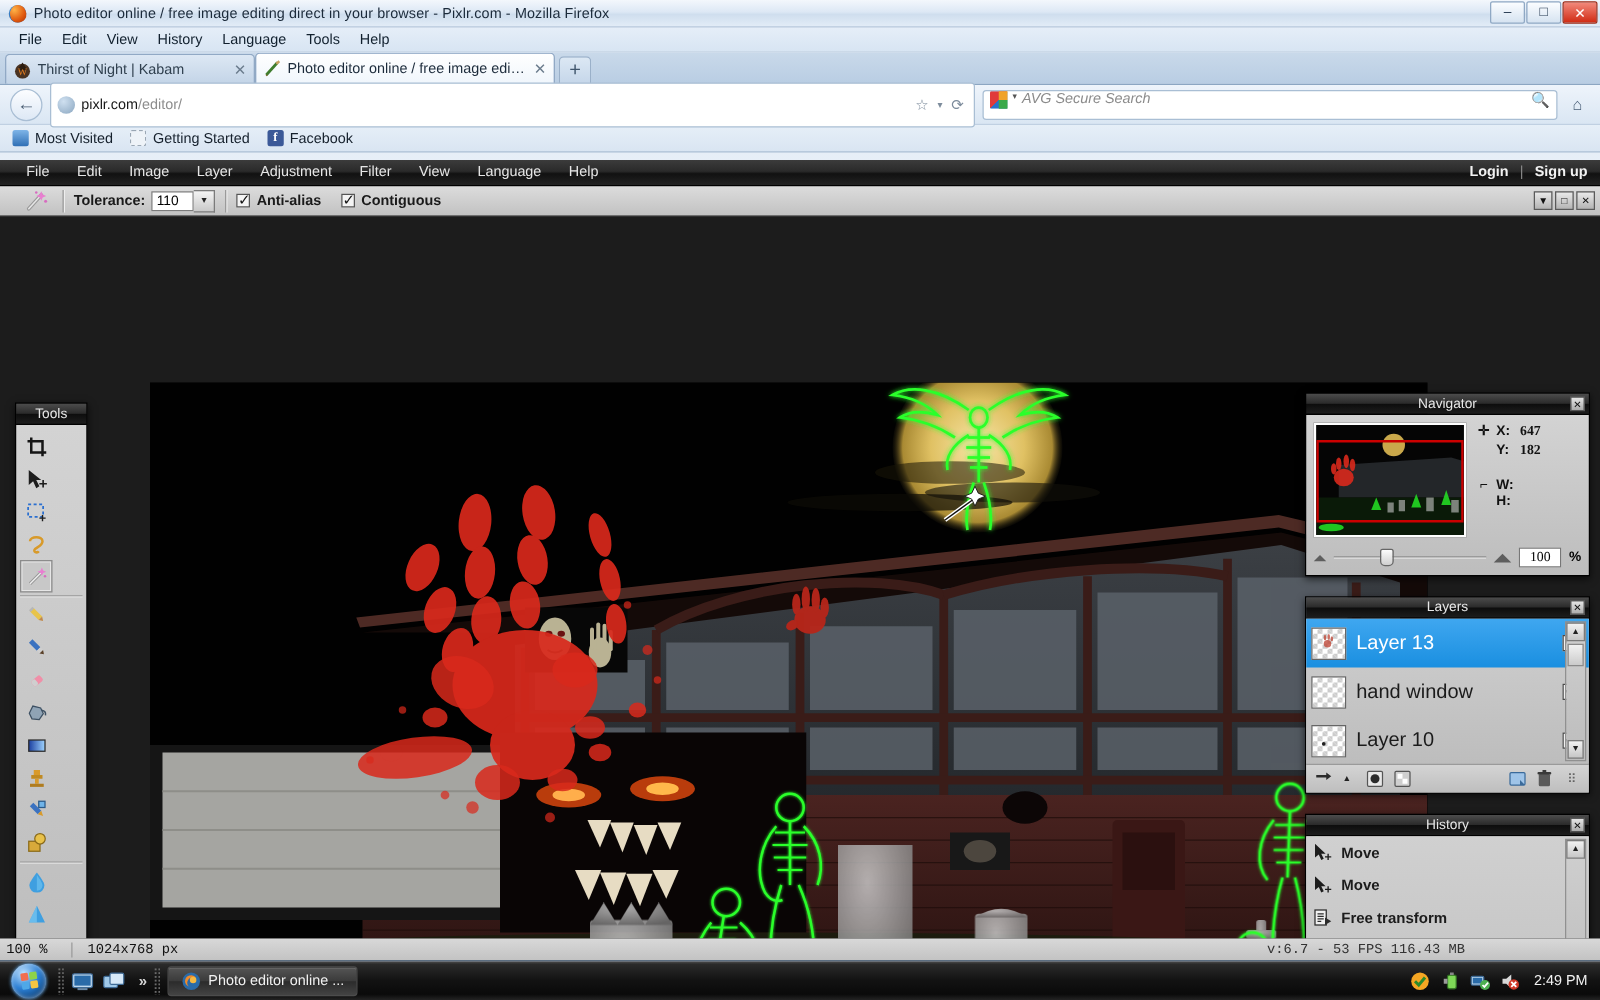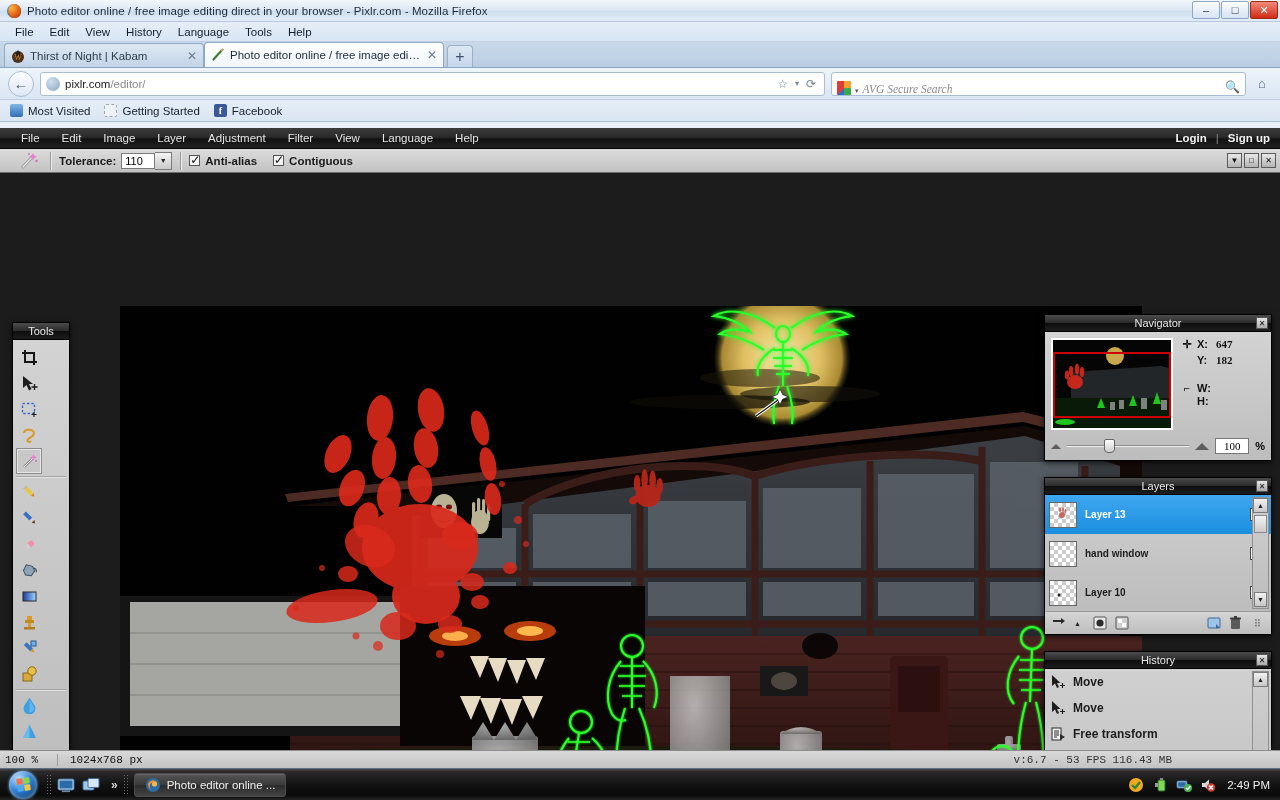--- a/index.html
+++ b/index.html
@@ -47,29 +47,29 @@
   .tab .tclose { color:#6b7c8d; font-size:12px; padding-left:4px; }
   .newtab { width:26px; height:22px; margin-left:3px; border:1px solid #9ab0c9;
     border-bottom:none; border-radius:4px 4px 0 0; background:linear-gradient(#dce8f4,#c5d6e9);
     display:flex; align-items:center; justify-content:center; font-size:16px; color:#40566d; }
 
   .navbar { height:32px; display:flex; align-items:center; gap:6px; padding:0 8px;
     background: linear-gradient(#eef4fb,#dae6f3); border-bottom:1px solid #c0d0e2; }
   .backbtn { width:26px; height:26px; border-radius:50%; border:1px solid #a9bed4;
     background:linear-gradient(#fcfdff,#dde8f5); display:flex; align-items:center;
     justify-content:center; font-size:15px; color:#4a5d72; flex:none; }
-  .urlbar { flex:1; height:24px; border:1px solid #a9bed4; border-radius:3px;
+  .urlbar { flex:1; height:36px; border:1px solid #a9bed4; border-radius:3px;
     background:#fff; display:flex; align-items:center; padding:0 5px; gap:5px; }
   .favicon { width:14px; height:14px; border-radius:50%;
     background:radial-gradient(circle at 35% 30%,#cfe0f0,#8aa6c0); flex:none; }
   .urltext { flex:1; font-size:11.5px; color:#1a1a1a; }
   .urltext .path { color:#8d8d8d; }
   .ubicons { display:flex; align-items:center; gap:7px; color:#7d8c9c; font-size:12px; padding-right:3px;}
-  .searchbar { width:415px; height:24px; border:1px solid #a9bed4; border-radius:3px;
-    background:#fff; display:flex; align-items:flex-end; padding:0 5px; gap:4px;font-family:Liberation Serif, serif; }
+  .searchbar { width:460px; height:24px; border:1px solid #a9bed4; border-radius:3px;
+    background:#fff; display:flex; align-items:flex-start; padding:0 5px; gap:4px; }
   .avgicon { width:14px; height:14px; flex:none;
     background:
       linear-gradient(135deg,#e03a3a 50%, transparent 50%) ,
       linear-gradient(#2a72c8,#2a72c8);
     position:relative; border-radius:1px; }
   .avgicon:after { content:''; position:absolute; right:0; bottom:0; width:7px; height:7px;
     background:#3aa94a; }
   .avgicon:before { content:''; position:absolute; right:0; top:0; width:7px; height:7px;
     background:#f0a32a; }
   .searchph { flex:1; font-size:11.5px; color:#8b8b8b; font-style:italic; }
@@ -170,21 +170,21 @@
   
   .layer-list { height:117px; background:linear-gradient(#cfcfcf,#bdbdbd); position:relative;
      border-bottom:1px solid #9a9a9a; }
   .layer-row { height:39px; display:flex; align-items:center; padding:0 4px; gap:8px; }
   .layer-row.sel { background:linear-gradient(#3fa7f0,#1a8fe0); }
   .lthumb { width:28px; height:26px; border:1px solid #666; background:#fff;
      background-image:
        linear-gradient(45deg,#ccc 25%,transparent 25%,transparent 75%,#ccc 75%),
        linear-gradient(45deg,#ccc 25%,transparent 25%,transparent 75%,#ccc 75%);
      background-size:8px 8px; background-position:0 0,4px 4px; flex:none; position:relative;}
-  .lname { flex:1; font-size:10px; font-weight:bold; color:#1b1b1b; }
+  .lname { flex:1; font-size:16px; font-weight:normal; color:#1b1b1b; }
   .layer-row.sel .lname { color:#fff; }
   .lvis { width:13px; height:13px; border:1px solid #4a4a4a; background:#f0f0f0;
      position:relative; margin-right:4px; flex:none;}
   .lvis:after { content:'✓'; position:absolute; left:0px; top:-4px; font-size:13px; color:#111;}
   .lscroll { position:absolute; right:2px; top:2px; bottom:2px; width:17px;
      background:linear-gradient(#d0d0d0,#bcbcbc); border:1px solid #909090; }
   .sbtn { height:15px; background:linear-gradient(#f2f2f2,#c6c6c6); border:1px solid #7b7b7b;
      display:flex; align-items:center; justify-content:center; font-size:7px; color:#222;}
   .sgrip { position:absolute; left:1px; right:1px; top:17px; height:18px;
      background:linear-gradient(#f2f2f2,#cbcbcb); border:1px solid #8a8a8a;}

